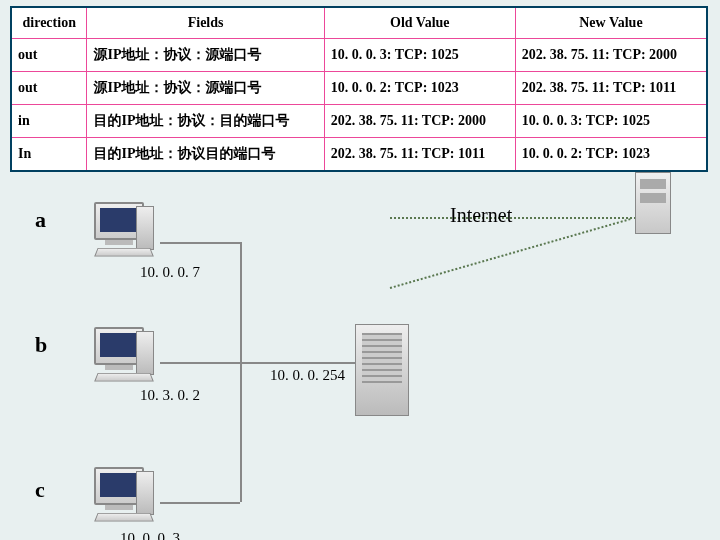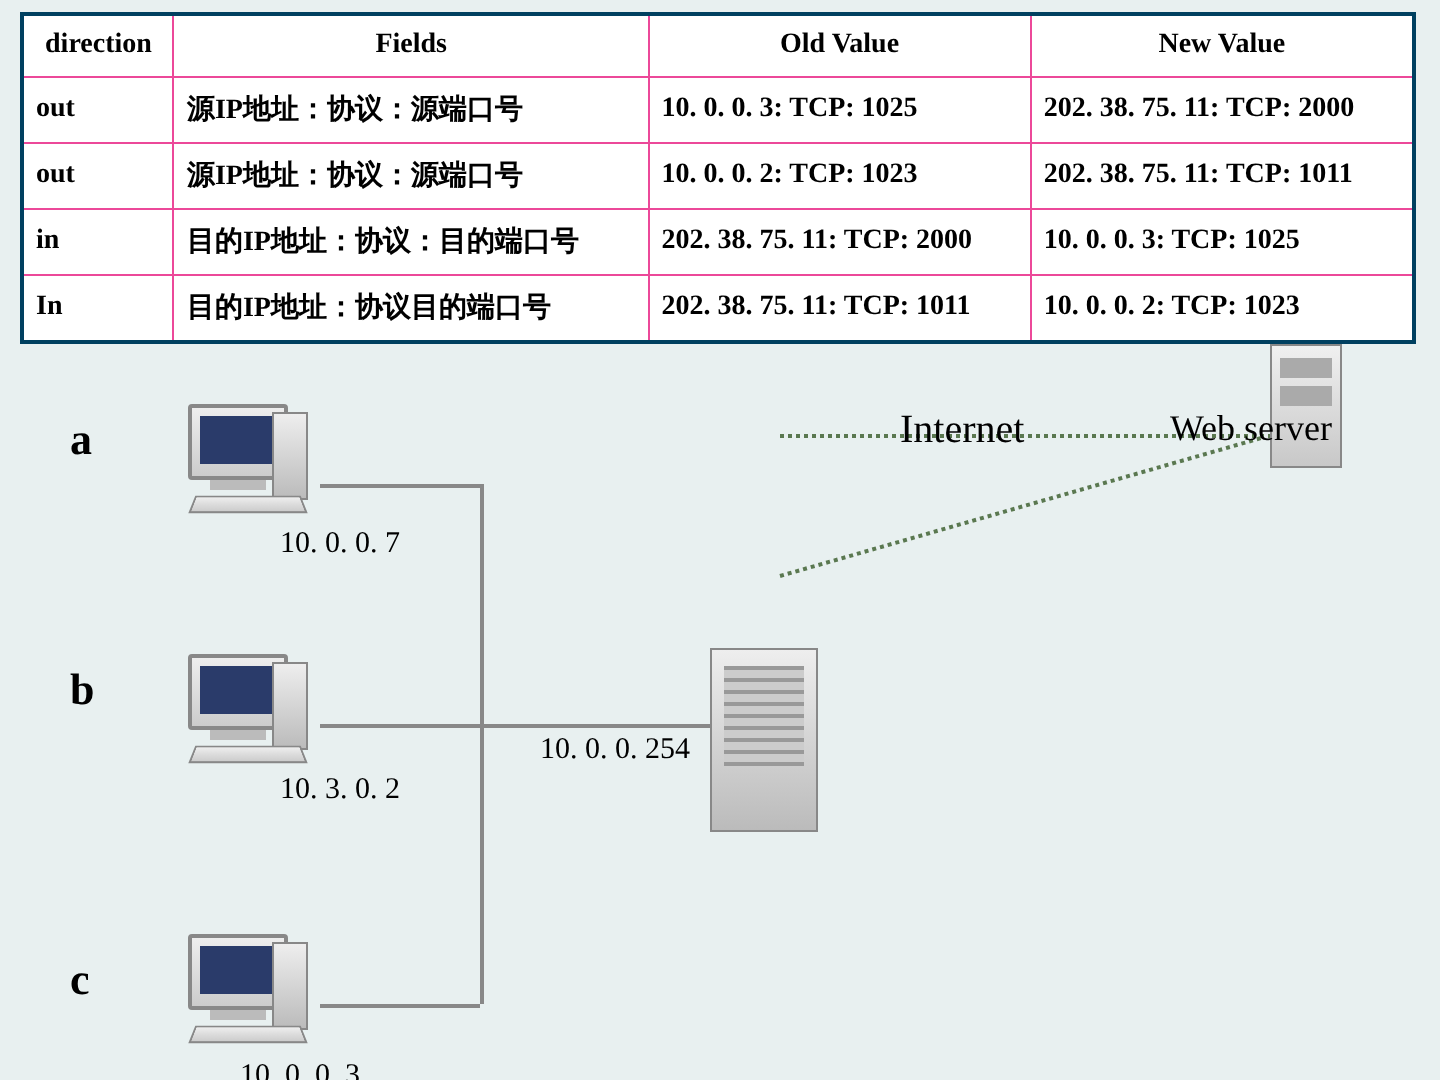--- a/index.html
+++ b/index.html
@@ -253,17 +253,16 @@
   </div>
   <div class="ip-label" style="left:120px; top:358px;">10. 0. 0. 3</div>
 
   <div class="nat-badge" style="left:362px; top:133px;margin-top:20px;">NAT</div>
   <div class="natbox" style="left:355px; top:152px;"></div>
   <div class="ip-label" style="left:270px; top:195px;">10. 0. 0. 254</div>
 
   <div class="internet-label" style="left:450px; top:32px;text-align:right;">Internet</div>
 
   <div class="server" style="left:635px; top:0px;"></div>
-  <div class="webserver-label" style="left:585px; top:32px;">Web server</div>
 
 
 
 </div>
 
 </body></html>

